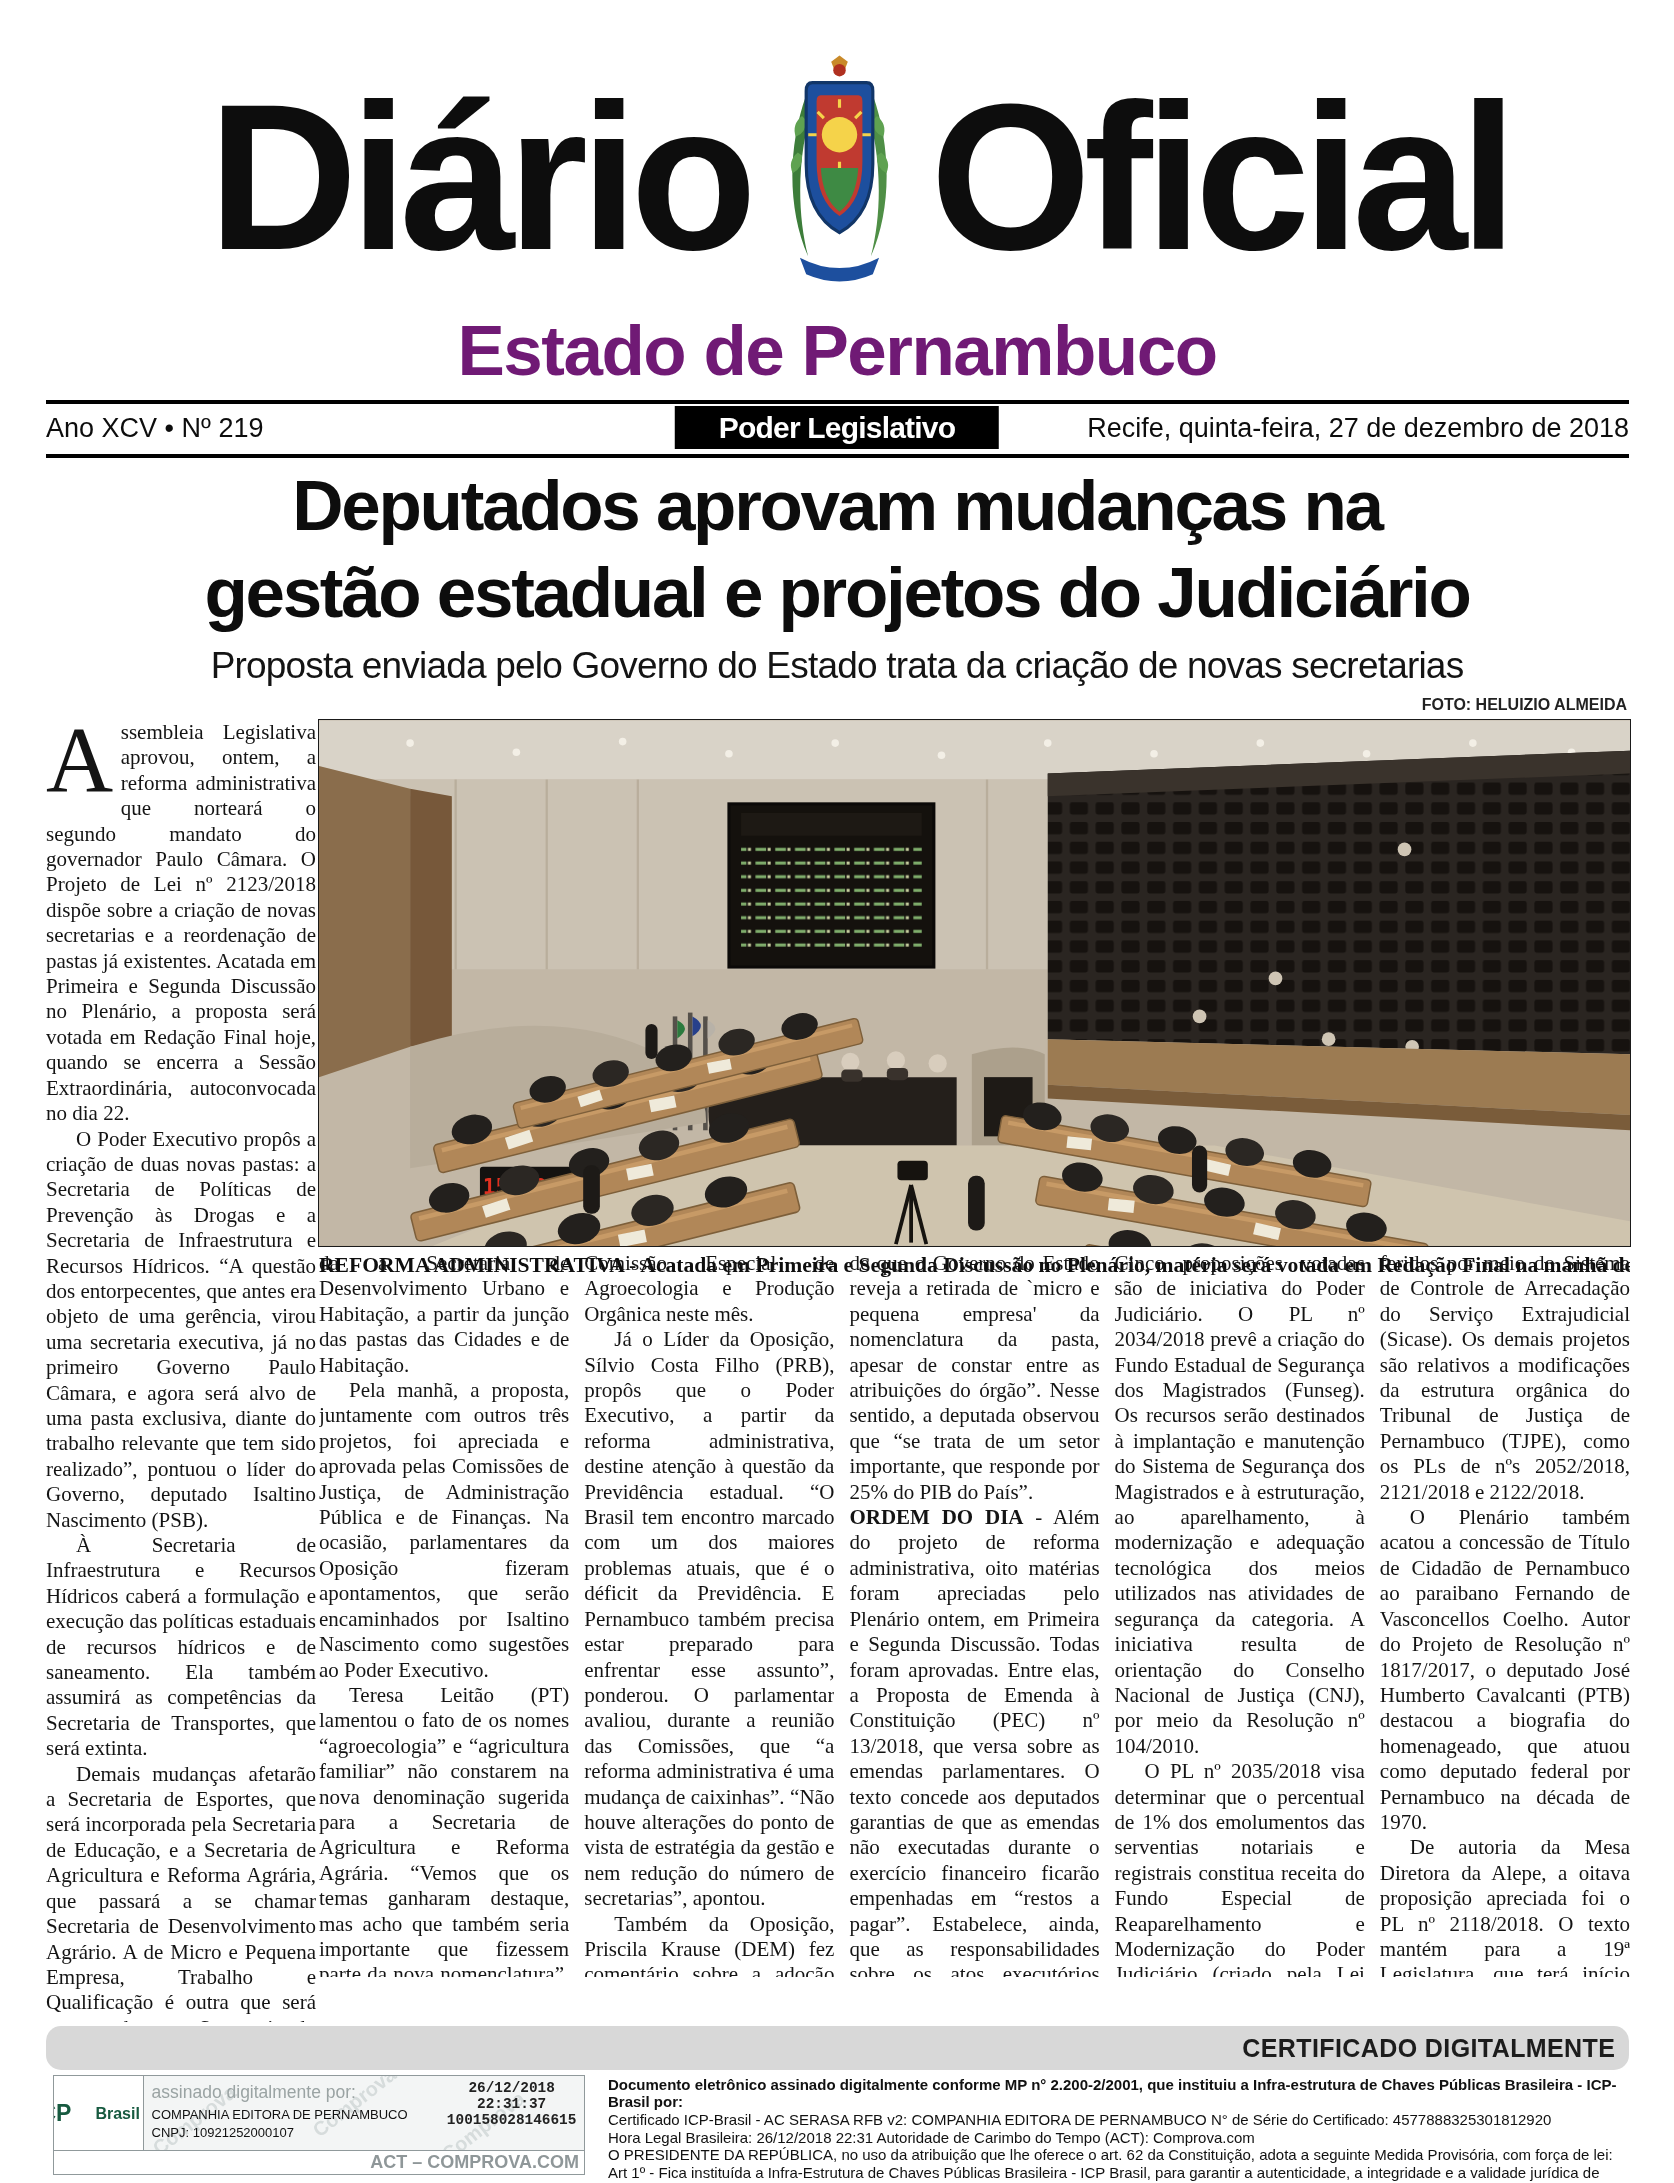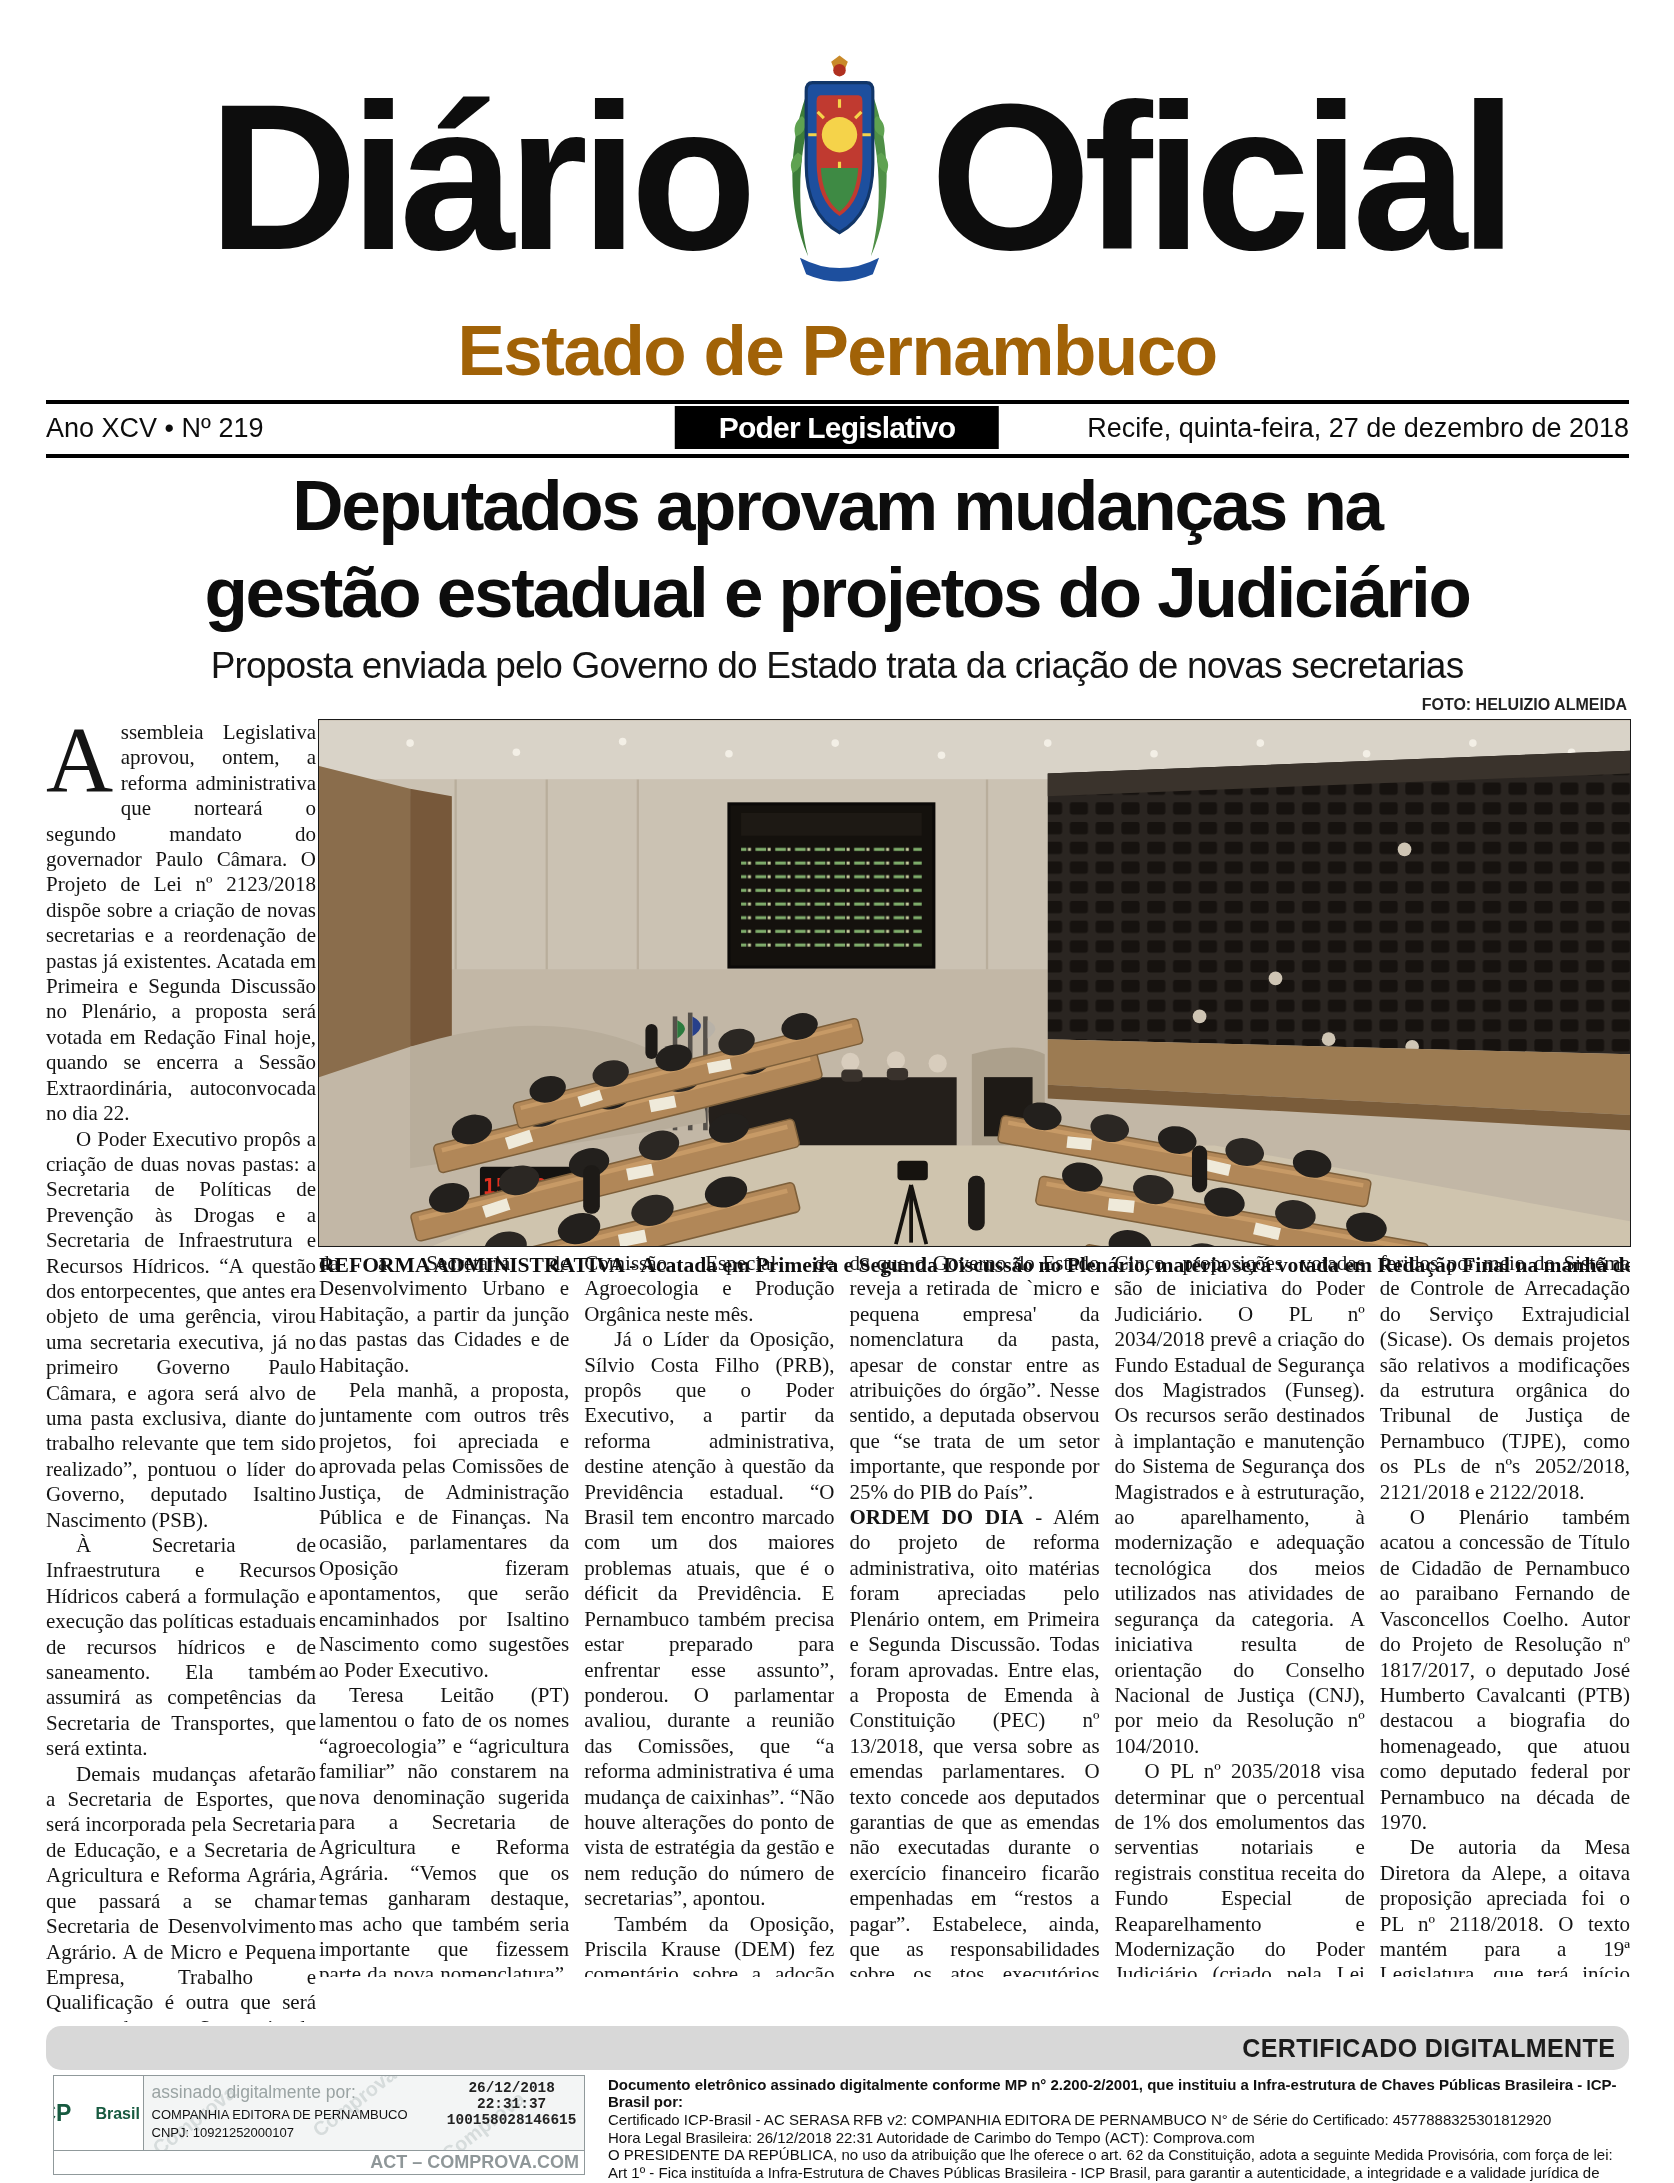--- a/index.html
+++ b/index.html
@@ -7,21 +7,21 @@
         font-family:"Liberation Serif", serif;color:#111;overflow:hidden;}
 
   
   .masthead{position:absolute;top:53px;left:0;width:100%;display:flex;
             align-items:center;justify-content:center;gap:28px;padding-left:22px;}
   .mast-word{font-family:"Liberation Sans", sans-serif;font-weight:bold;
              font-size:207px;line-height:.9;letter-spacing:-7.6px;color:#0d0d0d;white-space:nowrap;}
   .emblem{width:125px;height:251px;flex:0 0 auto;}
   .subtitle{position:absolute;top:310px;left:0;width:100%;text-align:center;
             font-family:"Liberation Sans", sans-serif;font-weight:bold;
-            font-size:71px;letter-spacing:-1.5px;color:#a16207;}
+            font-size:71px;letter-spacing:-1.5px;color:#701a75;}
   .rule{position:absolute;left:46px;width:1583px;height:3.8px;background:#000;}
   .rule-1{top:400px;} .rule-2{top:454px;}
   .info-row{position:absolute;top:408px;left:46px;width:1583px;height:41px;
             font-family:"Liberation Sans", sans-serif;font-size:27px;color:#0d0d0d;
             display:flex;align-items:center;justify-content:space-between;}
   .badge{position:absolute;top:406px;left:50%;transform:translateX(-50%);
          background:#000;color:#fff;font-family:"Liberation Sans", sans-serif;
          font-weight:bold;font-size:30px;letter-spacing:-0.8px;padding:4.6px 44px;white-space:nowrap;}
 
   

